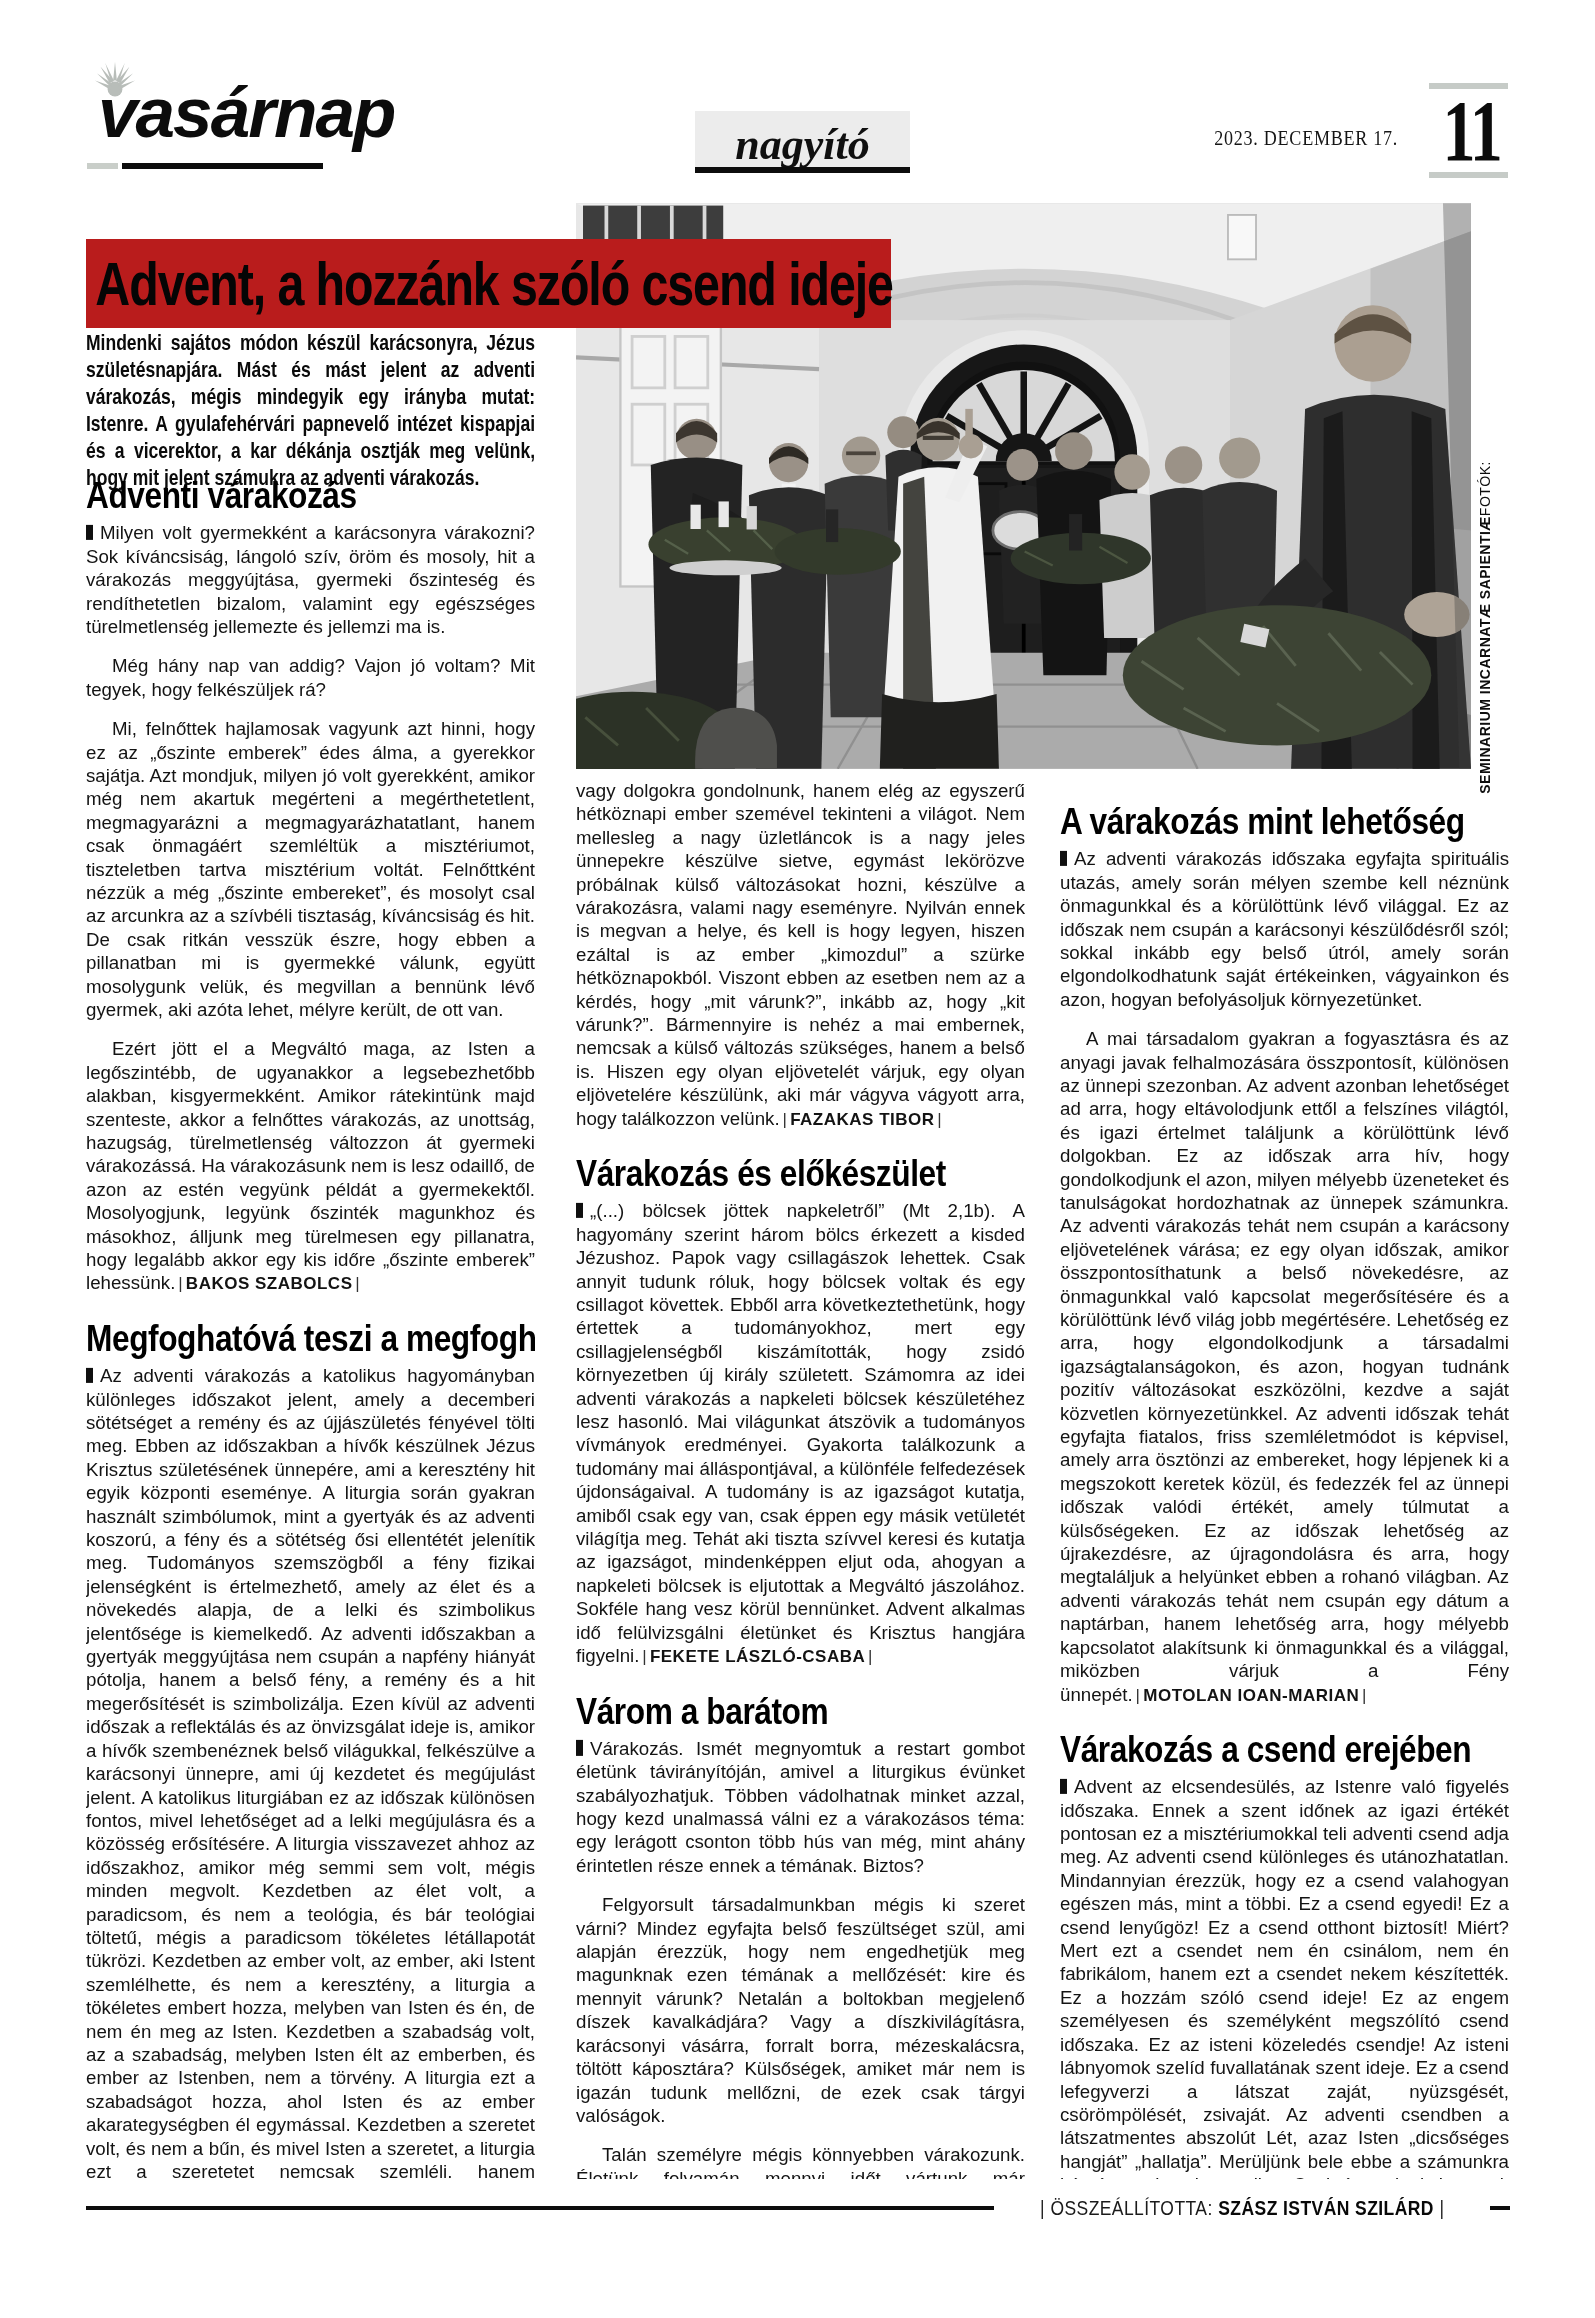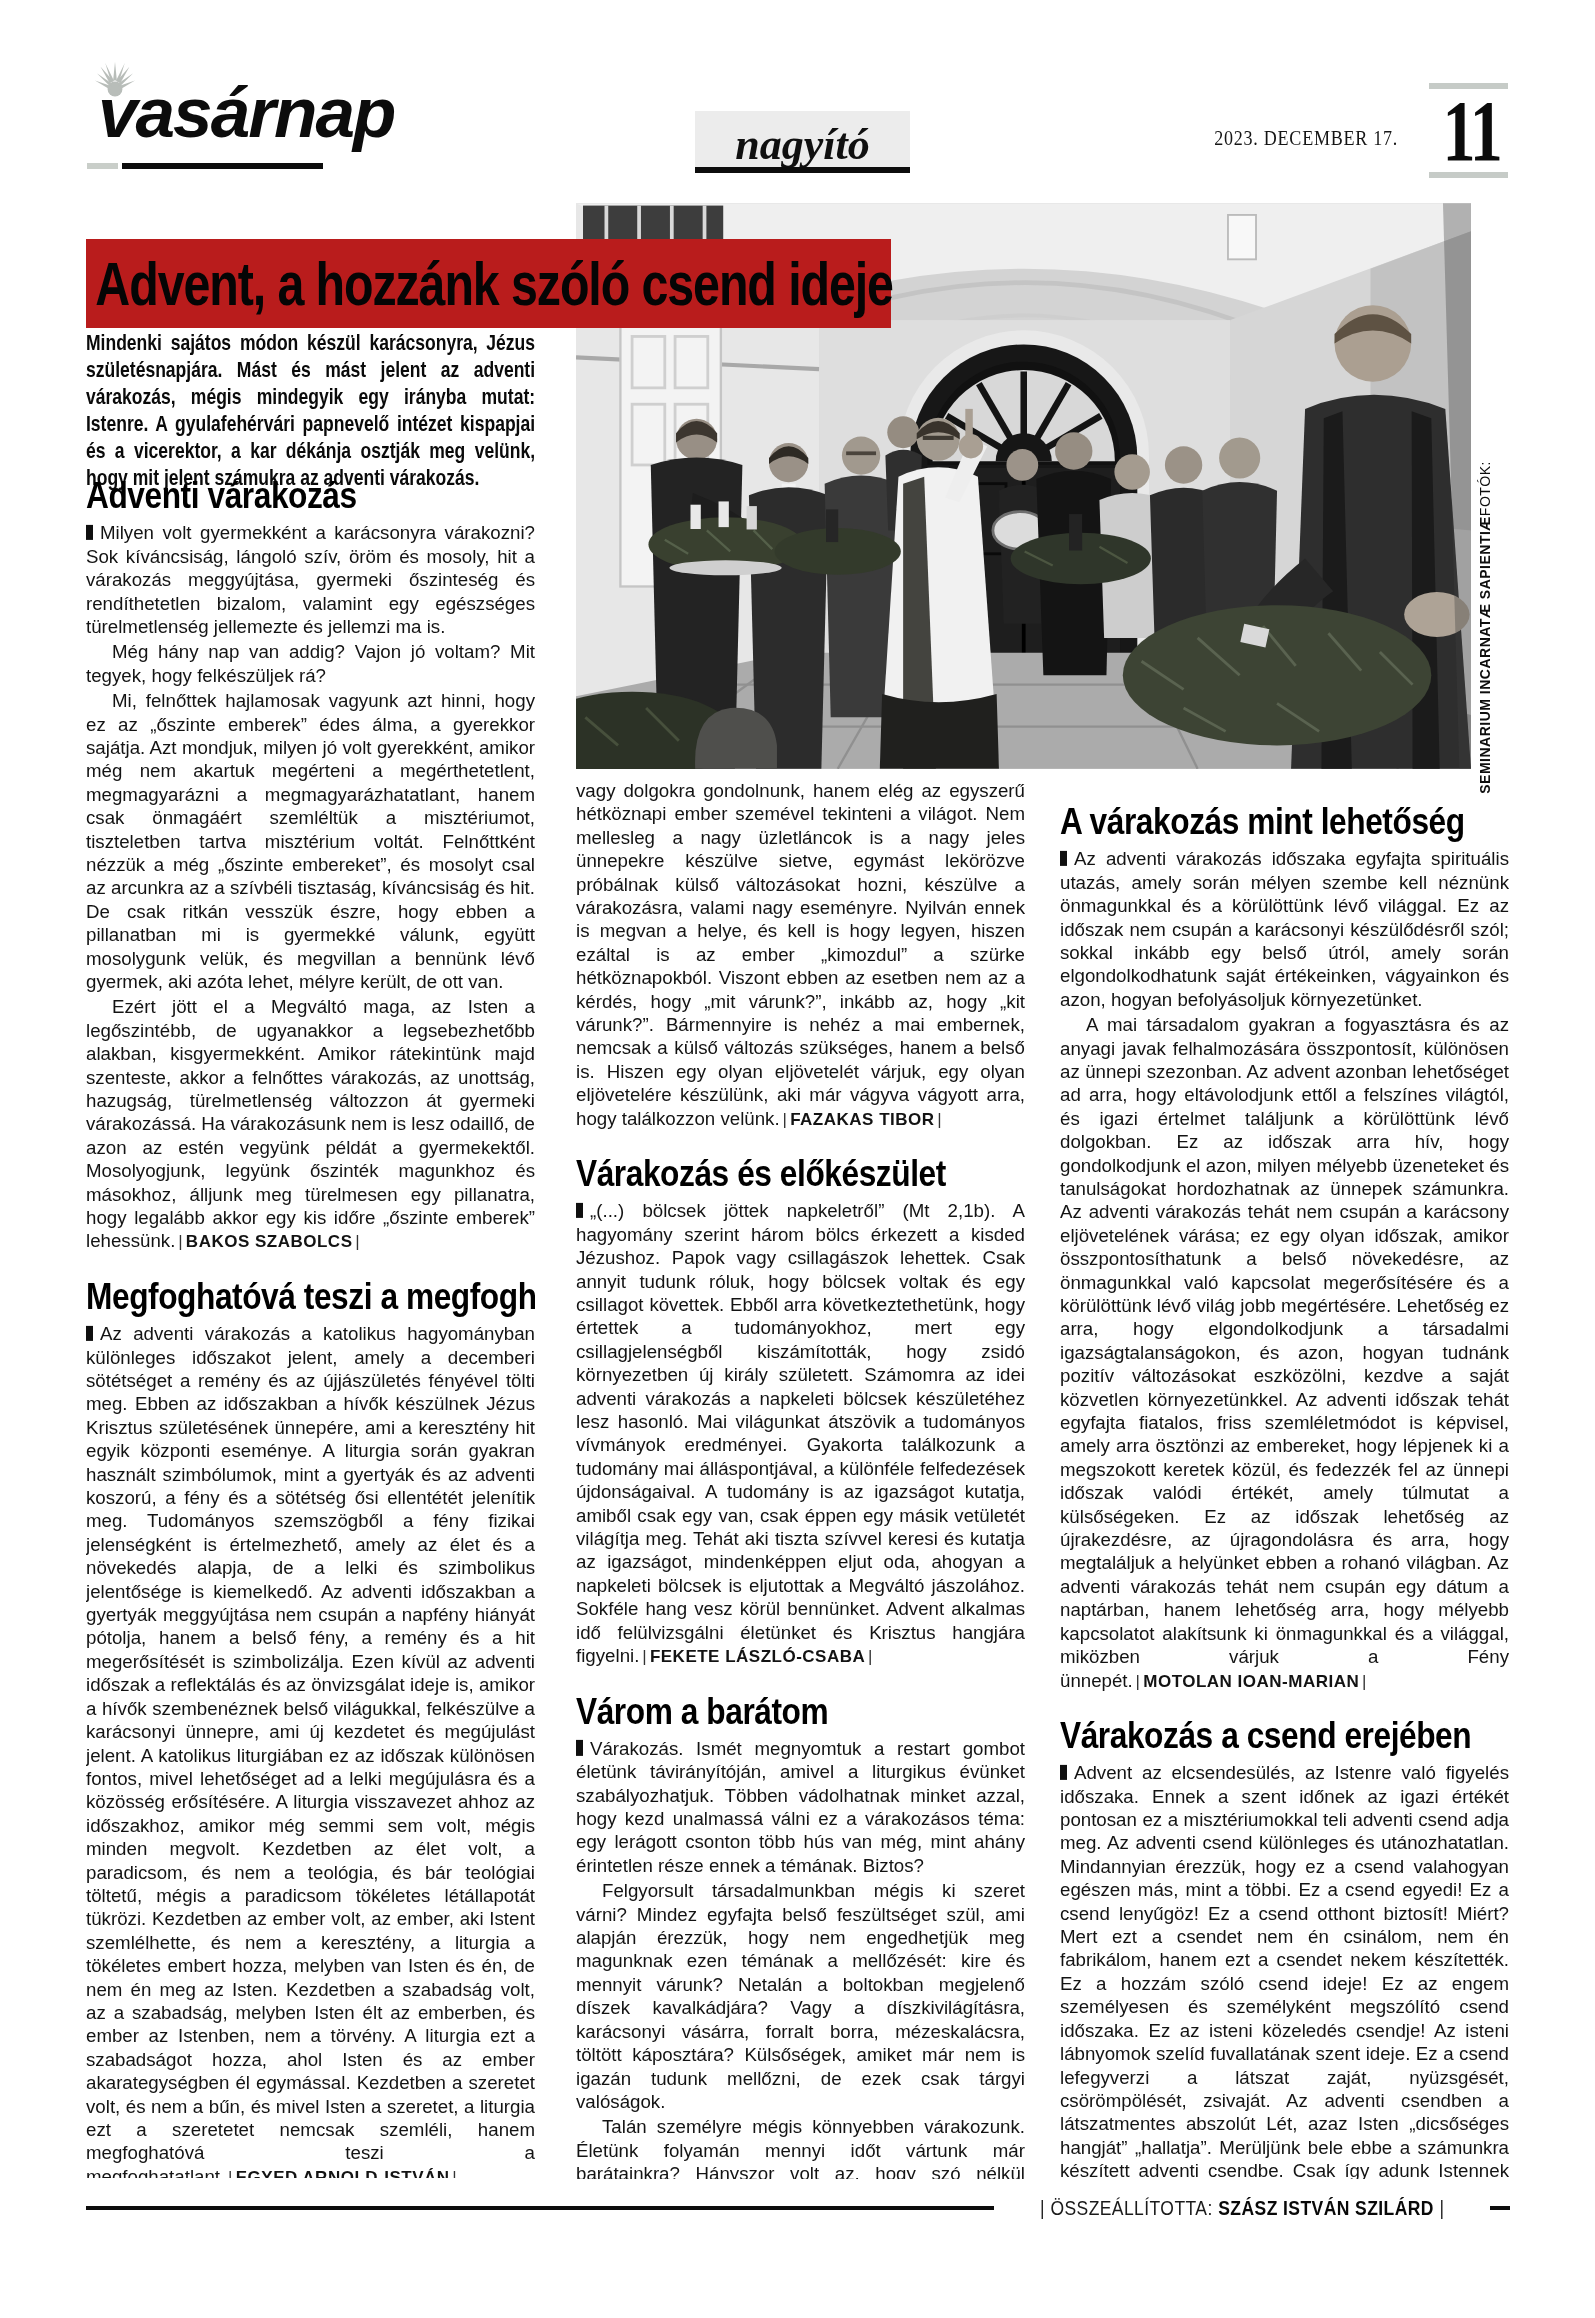--- a/index.html
+++ b/index.html
@@ -37,21 +37,21 @@
       align-items:center;justify-content:center;}
   .photo-credit span{writing-mode:vertical-rl;transform:rotate(180deg);white-space:nowrap;
       font-size:14px;letter-spacing:0.5px;color:#0e0e0e;}
   .photo-credit b{font-weight:700;}
   
   .col{position:absolute;top:779px;width:449px;height:1400px;overflow:hidden;}
   .col1{left:86px;top:480px;height:1698px;}
   .col2{left:576px;}
   .col3{left:1060px;}
   .col p{margin:0;font-size:18.7px;line-height:23.4px;text-align:justify;color:#131313;}
-  .col p.sp{margin-top:2px;}
+  .col p.sp{margin-top:16px;}
   .col p.indent{text-indent:26px;}
   .pmark{display:inline-block;width:7px;height:15.4px;background:#0f0f0f;margin-right:7px;transform:translateY(0.9px);}
   h2.art{margin:27px 0 10.3px 0;font-size:36px;line-height:31px;font-weight:700;letter-spacing:-0.5px;color:#000000;}
   h2.art.first{margin-top:0;}
   h2.art .cond{display:inline-block;white-space:nowrap;transform:scaleX(.88);transform-origin:left center;}
   .sig{font-weight:700;font-size:17px;letter-spacing:0.5px;white-space:nowrap;}
   .sbar{font-weight:400;color:#333;padding:0 2.8px;}
   .ital{}
   
   .footer{position:absolute;left:86px;top:2196px;width:1424px;display:flex;align-items:center;}

